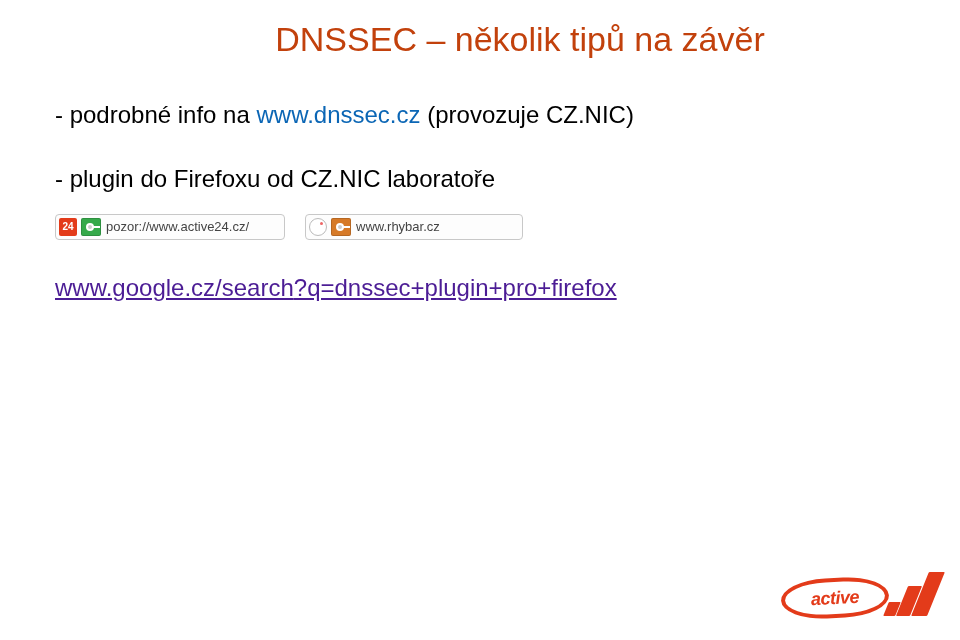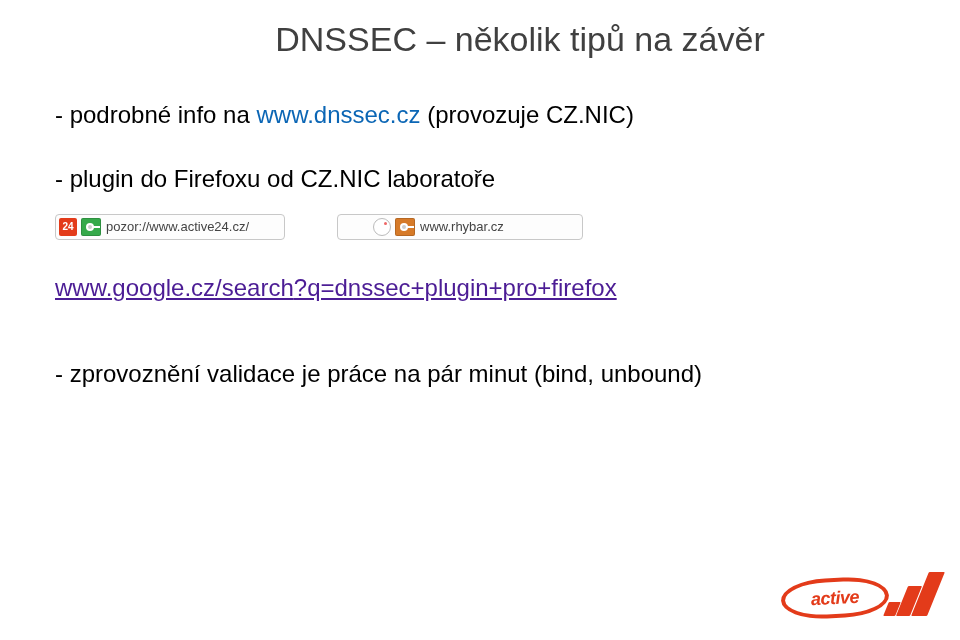--- a/index.html
+++ b/index.html
@@ -10,54 +10,54 @@
     font-family: Arial, Helvetica, sans-serif;
     position: relative;
     overflow: hidden;
   }
   .slide {
     padding: 20px 55px 0 55px;
   }
   .title {
     font-size: 34px;
     font-weight: normal;
-    color: #404040;
+    color: #c2410c;
     text-align: center;
     margin-bottom: 40px;
     margin-left: 80px;
   }
   .body-line {
     font-size: 24px;
     color: #000;
     margin-bottom: 18px;
     line-height: 1.35;
     margin-top: 32px;
   }
   .spacer-small { height: 4px; }
   .link { color: #4c1d95; text-decoration: underline; }
   .link-nounder { color: #0b66b5; text-decoration: none; }
 
   .urlbar-row {
     display: flex;
-    gap: 52px;
+    gap: 20px;
     margin: 6px 0 10px 0;
   }
   .urlbar {
     display: flex;
     align-items: center;
     height: 26px;
     border: 1px solid #c8c8c8;
     border-radius: 4px;
     background: #fdfdfd;
     padding: 0 4px 0 0;
     font-size: 13px;
     color: #444;
   }
   .urlbar.left { width: 230px; }
-  .urlbar.right { width: 246px; padding-left: 32px; }
+  .urlbar.right { width: 218px; }
   .favicon {
     width: 18px; height: 18px;
     margin: 0 4px 0 3px;
     border-radius: 2px;
     display: flex; align-items: center; justify-content: center;
     font-size: 10px; font-weight: bold; color: #fff;
   }
   .favicon.a24 { background: #e33b1a; }
   .favicon.circle {
     background: #fff;
@@ -179,21 +179,20 @@
   </div>
 
   <p class="body-line">
     <span class="link">
       <span>www.google.cz/search</span><span>?q=dnssec+plugin+pro+firefox</span>
     </span>
   </p>
 
   <div class="spacer-small"></div>
 
-  <p class="body-line">- zprovoznění validace je práce na pár minut (bind, unbound)</p>
 </div>
 
 <div class="logo">
   <div class="logo-oval">
     <span class="logo-text">active</span>
   </div>
   <div class="logo-tail">
     <div class="bar1"></div>
       <div class="bar2"></div>
       <div class="bar3"></div>

